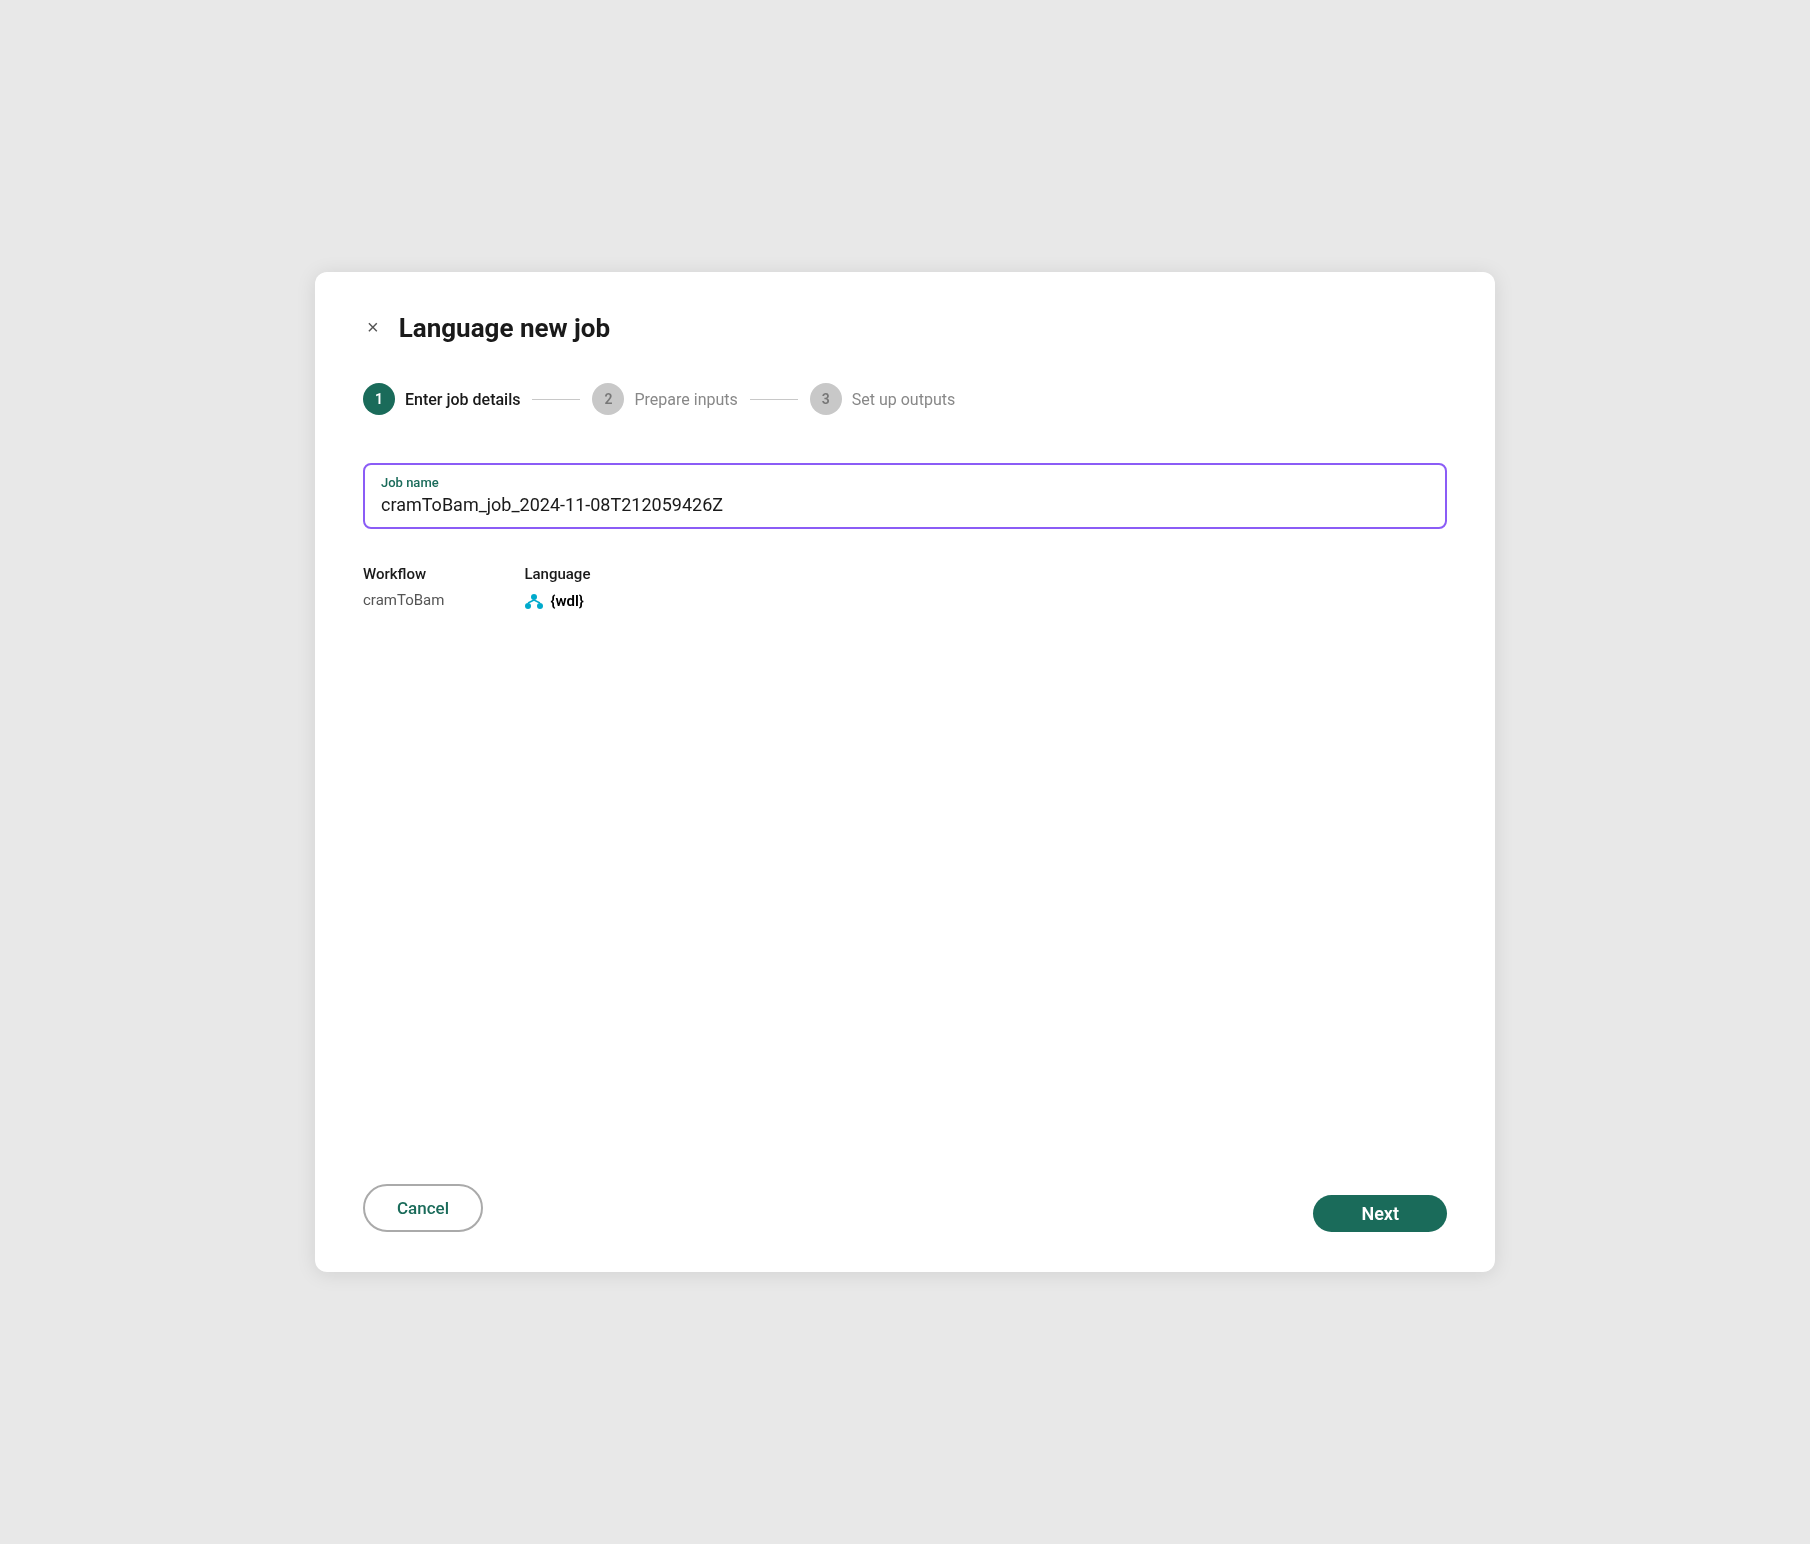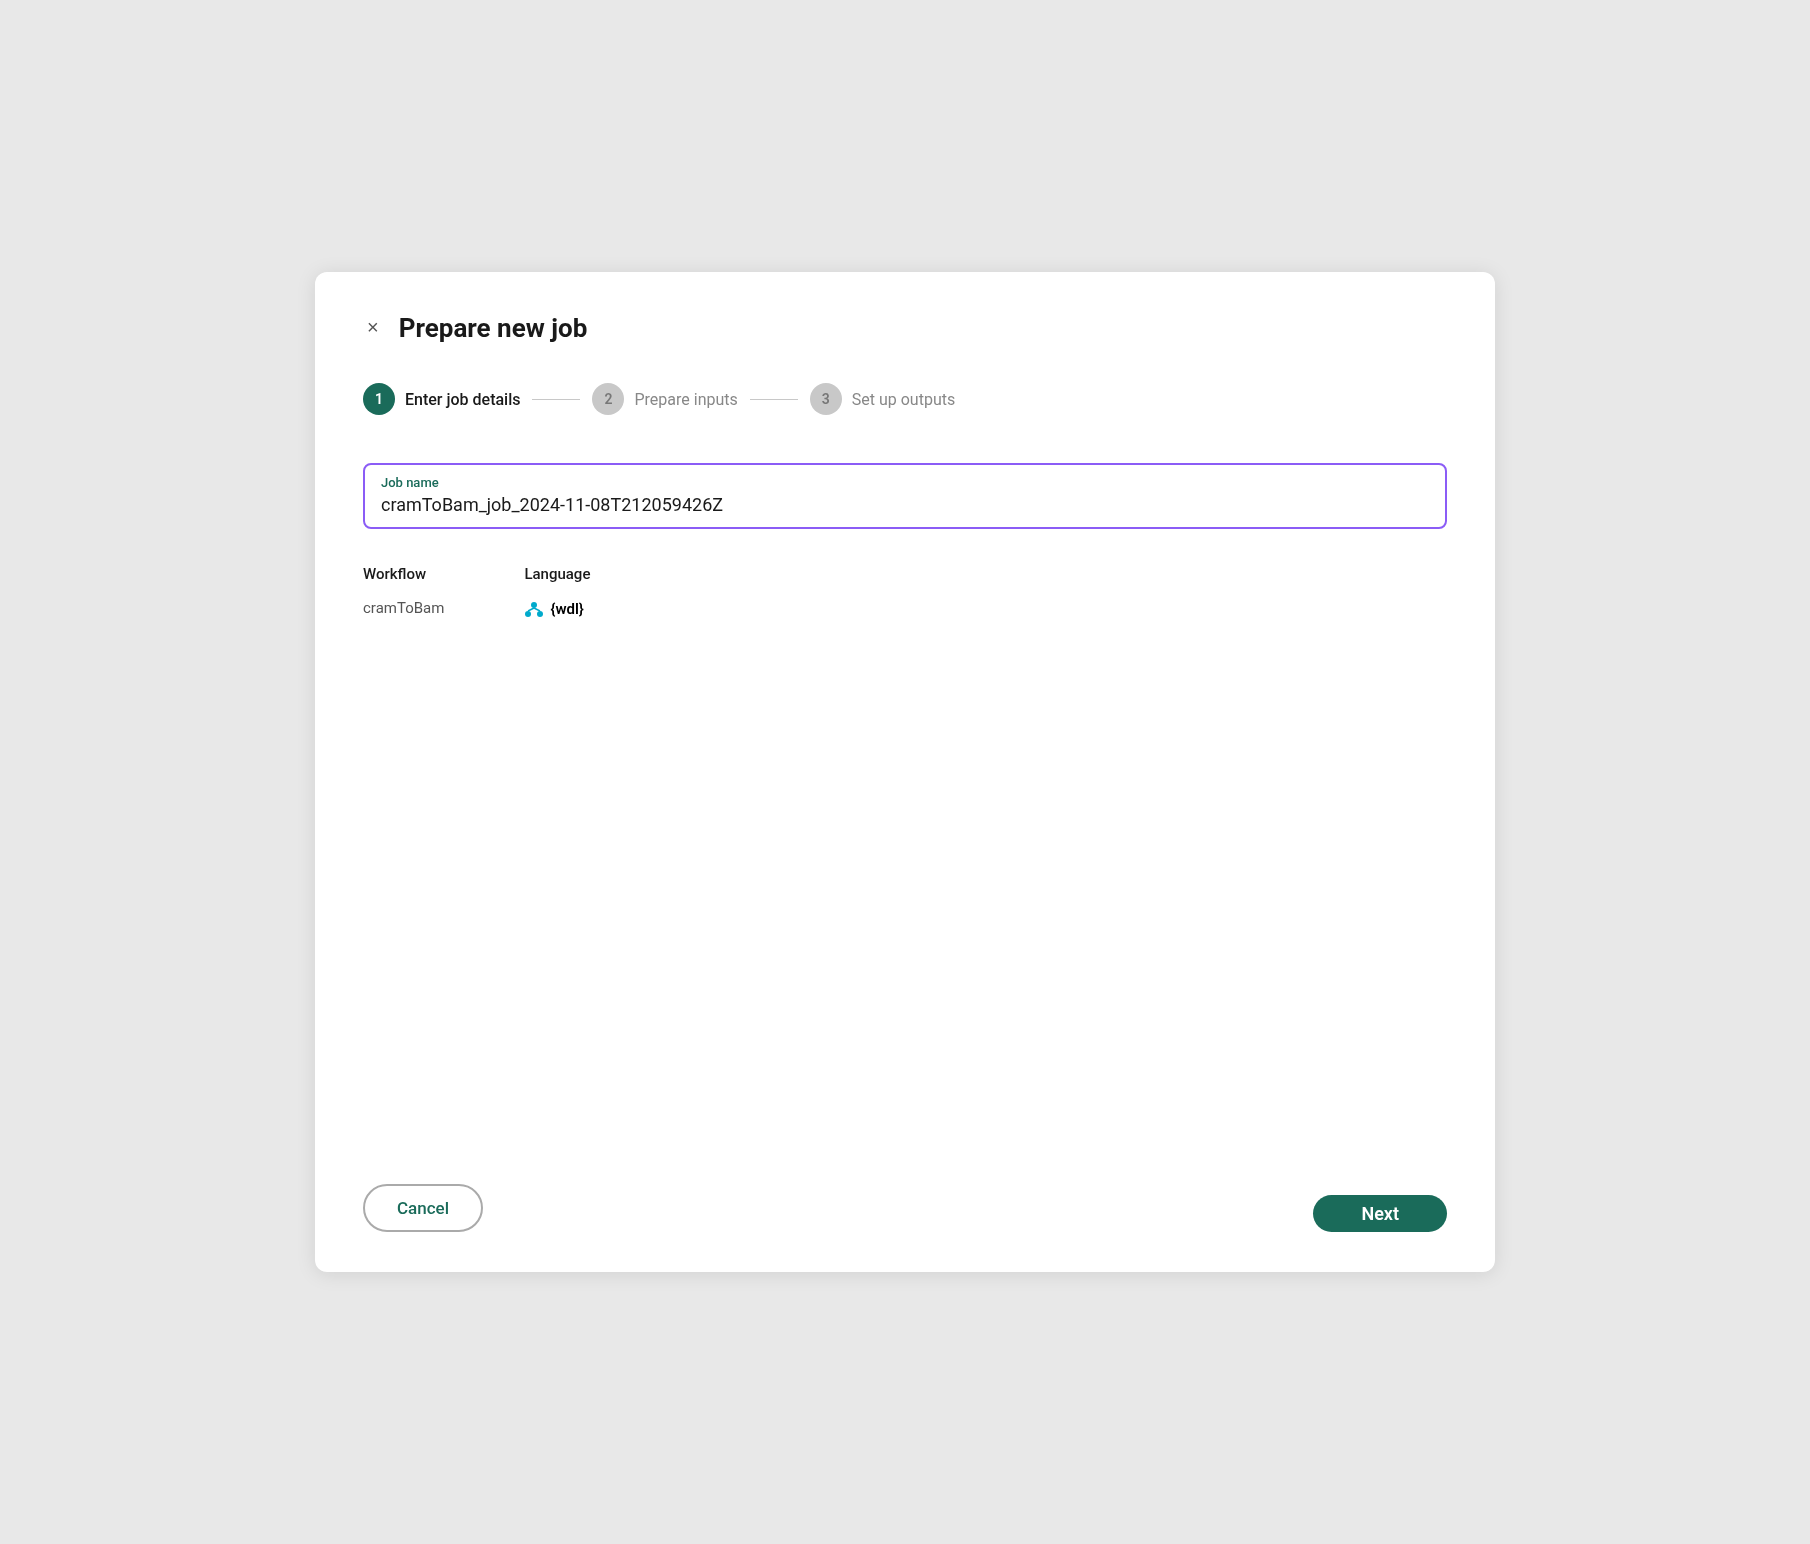--- a/index.html
+++ b/index.html
@@ -151,21 +151,21 @@
     .workflow-col {
       display: flex;
       flex-direction: column;
       gap: 8px;
     }
 
     .col-header {
       font-size: 15px;
       font-weight: 500;
       color: #1a1a1a;
-      margin-bottom: 8px;
+      margin-bottom: 0;
     }
 
     .col-value {
       font-size: 15px;
       color: #555;
     }
 
     .wdl-badge {
       display: inline-flex;
       align-items: center;
@@ -214,21 +214,21 @@
   </style>
 </head>
 <body>
 
 <div class="dialog">
 
   <div class="dialog-header">
     <button class="close-btn">
       <span>×</span>
     </button>
-    <h1 class="dialog-title">Prepare new job</h1>
+    <h1 class="dialog-title">Language new job</h1>
   </div>
 
   <div class="stepper">
     <div class="step">
       <div class="step-circle active">
         <span>1</span>
       </div>
       <span class="step-label">Enter job details</span>
     </div>
     <div class="step-divider"></div>

